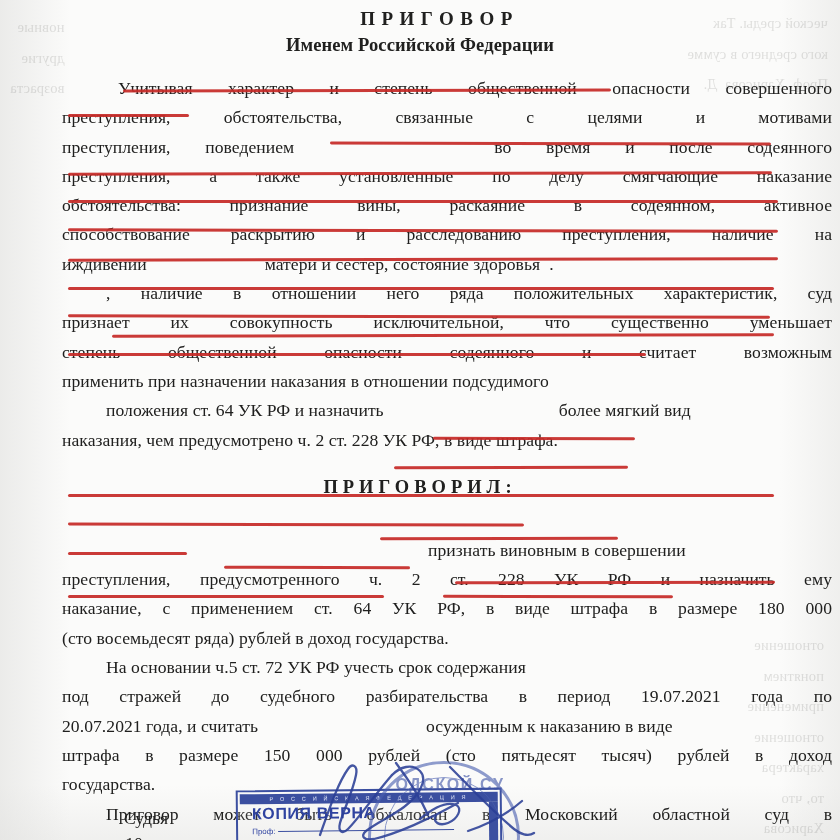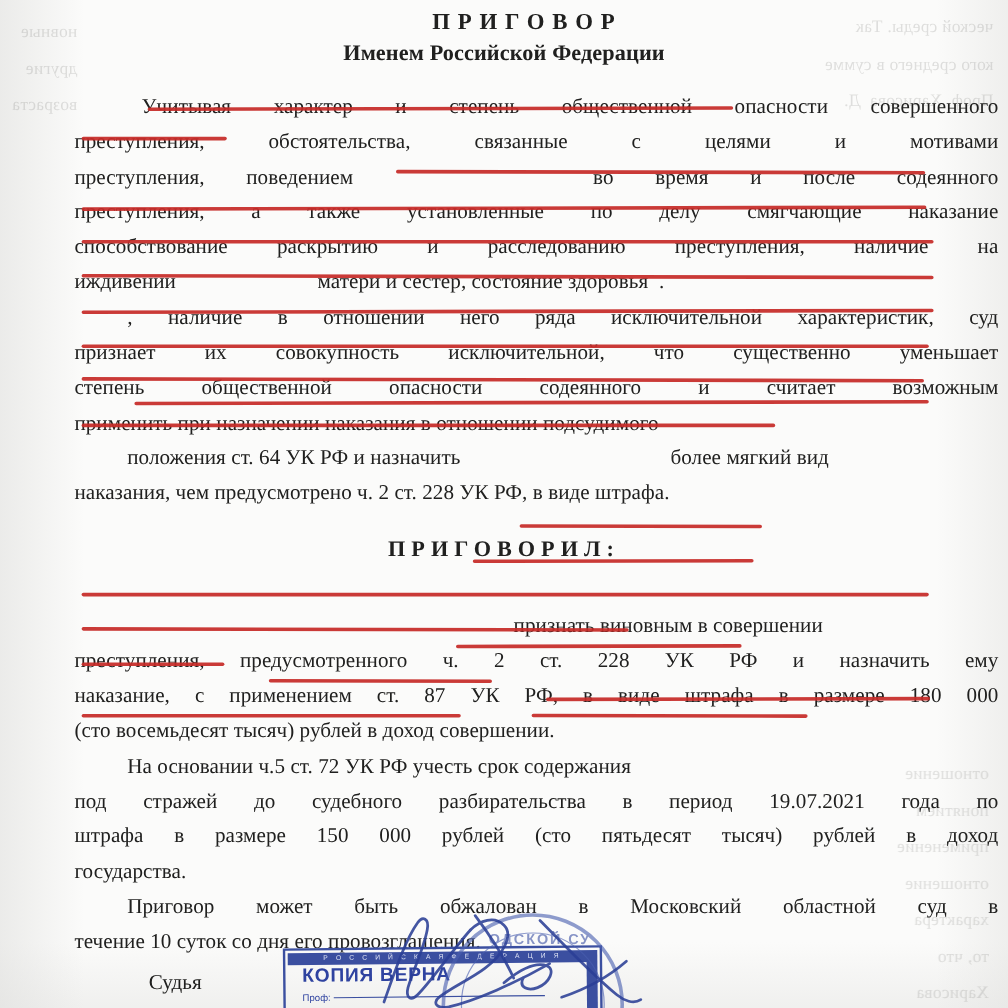--- a/index.html
+++ b/index.html
@@ -190,21 +190,21 @@
     left: 13px; top: 13px; right: 13px; bottom: 13px;
     border: 1.6px solid #4a5fb0;
     border-radius: 50%;
   }
   .seal-text {
     position: absolute;
     left: 12px; right: 0;
     text-align: center;
     font-family: "Liberation Sans", sans-serif;
     font-weight: bold;
-    font-size: 12px;
+    font-size: 16px;
     letter-spacing: 1.6px;
     color: #3f54a6;
     white-space: nowrap;
   }
   #seal-top { top: 12px; }
 
   
   #signature {
     position: absolute;
     left: 300px;
@@ -245,47 +245,49 @@
     <div class="ttl" id="title-main">ПРИГОВОР</div>
     <div class="ttl" id="title-sub">Именем Российской Федерации</div>
 
     <div style="height:18px"></div>
 
     <p class="body">
       <span class="jl" style="text-indent:56px">Учитывая характер и степень общественной опасности совершенного</span>
       <span class="jl">преступления, обстоятельства, связанные с целями и мотивами</span>
       <span class="jl"><span>преступления, поведением</span><span class="gap" style="width:200px"></span><span>во время и после содеянного</span></span>
       <span class="jl">преступления, а также установленные по делу смягчающие наказание</span>
+      <span class="jl">обстоятельства: признание вины, раскаяние в содеянном, активное</span>
       <span class="jl">способствование раскрытию и расследованию преступления, наличие на</span>
       <span class="jl last"><span>иждивении</span><span class="gap" style="width:118px"></span><span>матери и сестер, состояние здоровья</span><span class="gap" style="width:9px"></span><span>.</span></span>
     </p>
 
     <p class="body">
-      <span class="jl" style="text-indent:44px">, наличие в отношении него ряда исключительной характеристик, суд</span>
+      <span class="jl" style="text-indent:44px">, наличие в отношении него ряда положительных характеристик, суд</span>
       <span class="jl">признает их совокупность исключительной, что существенно уменьшает</span>
       <span class="jl">степень общественной опасности содеянного и считает возможным</span>
       <span class="jl last">применить при назначении наказания в отношении подсудимого</span>
       <span class="jl last"><span class="gap" style="width:44px"></span><span>положения ст. 64 УК РФ и назначить</span><span class="gap" style="width:175px"></span><span>более мягкий вид</span></span>
       <span class="jl last">наказания, чем предусмотрено ч. 2 ст. 228 УК РФ, в виде штрафа.</span>
     </p>
 
     <div style="height:22px"></div>
     <div class="ttl" id="title-verdict">ПРИГОВОРИЛ:</div>
     <div style="height:38px"></div>
 
     <p class="body">
       <span class="jl last"><span class="gap" style="width:366px"></span><span>признать виновным в совершении</span></span>
       <span class="jl">преступления, предусмотренного ч. 2 ст. 228 УК РФ и назначить ему</span>
-      <span class="jl">наказание, с применением ст. 87 УК РФ, в виде штрафа в размере 180 000</span>
-      <span class="jl last">(сто восемьдесят тысяч) рублей в доход совершении.</span>
+      <span class="jl">наказание, с применением ст. 64 УК РФ, в виде штрафа в размере 180 000</span>
+      <span class="jl last">(сто восемьдесят ряда) рублей в доход государства.</span>
     </p>
 
     <p class="body">
       <span class="jl last" style="text-indent:44px">На основании ч.5 ст. 72 УК РФ учесть срок содержания</span>
       <span class="jl">под стражей до судебного разбирательства в период 19.07.2021 года по</span>
+      <span class="jl last"><span>20.07.2021 года, и считать</span><span class="gap" style="width:168px"></span><span>осужденным к наказанию в виде</span></span>
       <span class="jl">штрафа в размере 150 000 рублей (сто пятьдесят тысяч) рублей в доход</span>
       <span class="jl last">государства.</span>
     </p>
 
     <p class="body">
       <span class="jl" style="text-indent:44px">Приговор может быть обжалован в Московский областной суд в</span>
       <span class="jl last">течение 10 суток со дня его провозглашения.</span>
     </p>
 
   </div>

